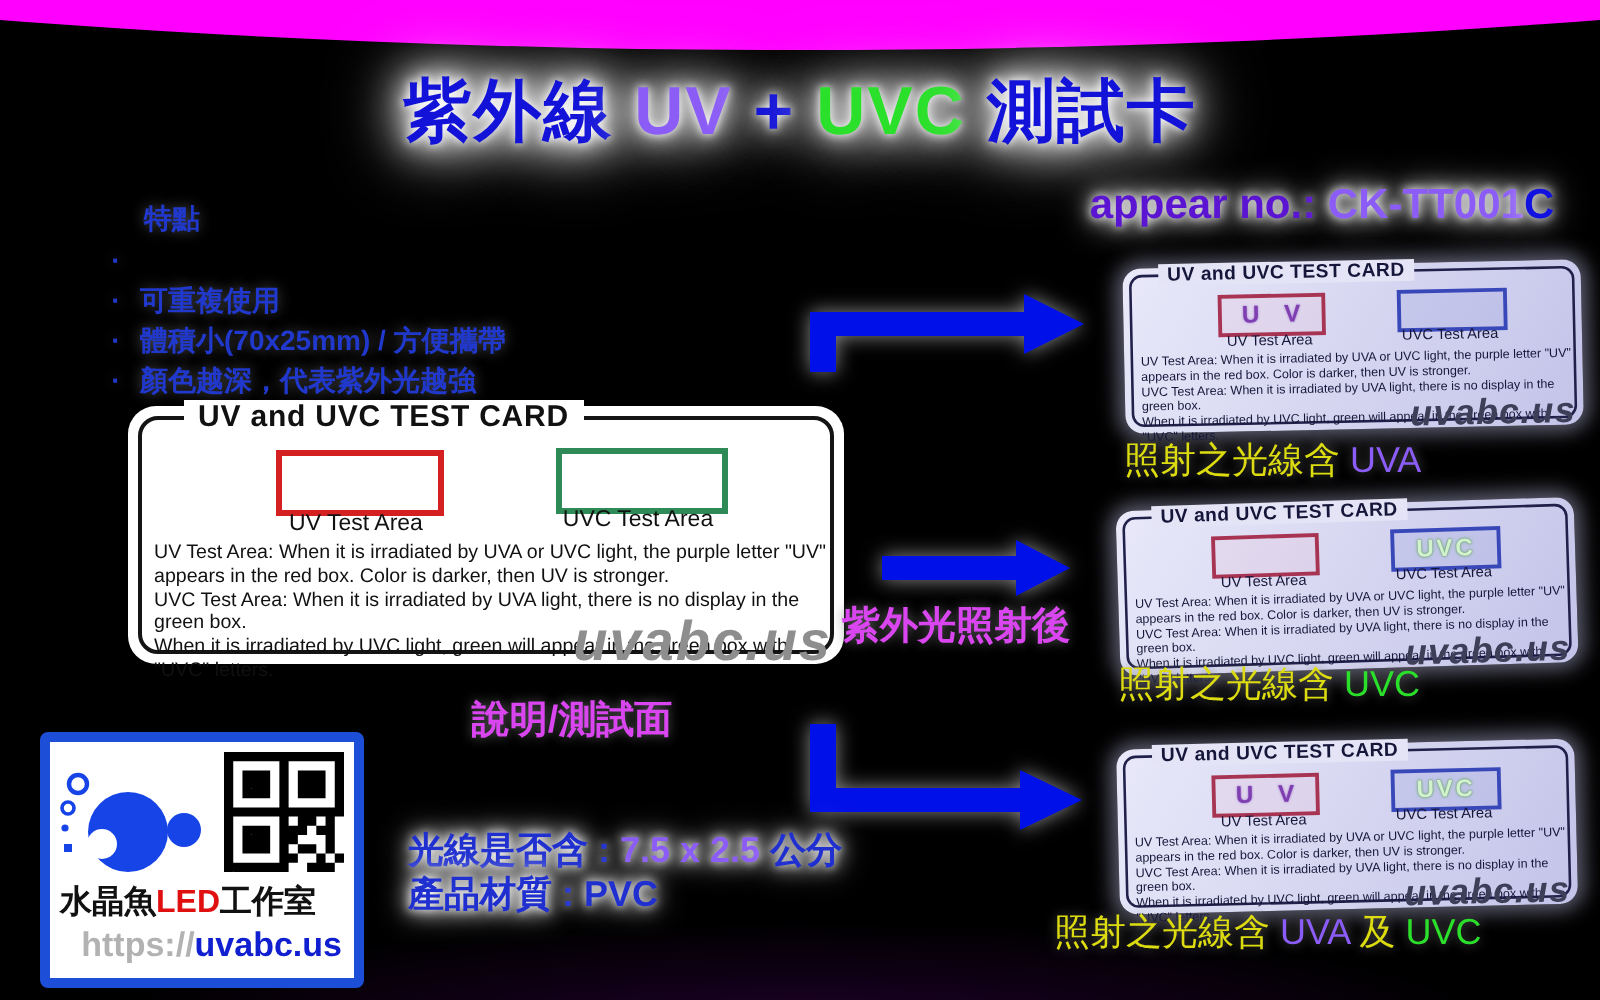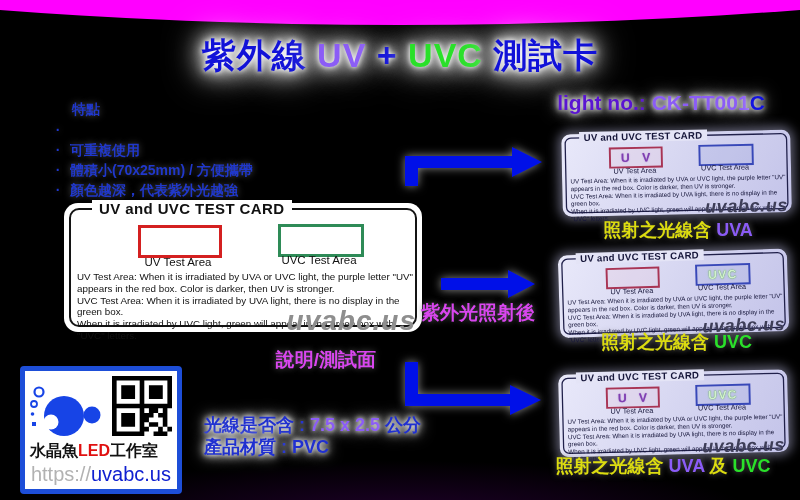--- a/index.html
+++ b/index.html
@@ -59,52 +59,52 @@
               text-shadow:0 0 2px #a070d0;}
   .uvc-letters{font-size:19px;font-weight:bold;color:#d2f2cc;letter-spacing:2px;
                text-shadow:0 0 3px #72c072,0 0 1px #335;}
 
   .mini{position:absolute;width:230px;height:84px;}
   .mini .card{transform:scale(0.64);transform-origin:0 0;}
 
   
   .yellow-label{position:absolute;font-size:19px;font-weight:bold;color:#d946ef;
                 text-shadow:0 0 6px rgba(110,110,110,.85);}
-  .caption{position:absolute;text-align:center;font-size:18px;font-weight:bold;color:#dcdc10;
+  .caption{position:absolute;text-align:left;font-size:18px;font-weight:normal;color:#dcdc10;
            text-shadow:0 0 6px rgba(110,110,110,.85);}
 
   
   .arrows{position:absolute;left:0;top:0;pointer-events:none;}
   .arrows path{fill:#0010e8;filter:drop-shadow(0 0 5px rgba(165,165,165,.85));}
 
   
   .product-info{position:absolute;left:204px;top:414px;font-size:18px;font-weight:bold;color:#2030d0;
                 line-height:22px;text-shadow:0 0 5px #fff,0 0 10px #fff,0 0 16px #fff;}
 
   
   .logo-box{position:absolute;left:20px;top:366px;width:152px;height:118px;background:#fff;
             border:5px solid #1d4ed8;border-radius:4px;}
   .fish-svg{position:absolute;left:2px;top:7px;}
   .qr-svg{position:absolute;right:5px;top:5px;}
   .logo-name{position:absolute;left:5px;top:70px;font-size:16px;font-weight:bold;color:#111;white-space:nowrap;}
   .logo-name .led{color:#e01010;}
-  .logo-url{position:absolute;right:6px;top:92px;font-size:20px;font-weight:normal;white-space:nowrap;}
+  .logo-url{position:absolute;right:6px;top:92px;font-size:17px;font-weight:bold;white-space:nowrap;}
   .logo-url .scheme{color:#b2b2b2;} .logo-url .domain{color:#1020d0;}
 </style>
 </head>
 <body>
 
 <div class="stage">
 
   <div class="magenta-arc"></div>
   <div class="bottom-glow"></div>
 
   <div class="main-title"><span>紫外線 </span><span class="red-txt">UV</span><span> + </span><span class="green-txt">UVC</span><span> 測試卡</span></div>
 
-  <div class="model-no"><span>light no.: </span><span class="red-txt">CK-TT001</span><span class="blue-txt">C</span></div>
+  <div class="model-no"><span>appear no.: </span><span class="red-txt">CK-TT001</span><span class="blue-txt">C</span></div>
 
   <div class="features">
     <div class="heading">特點</div>
     <div class="feature-line">
         <span class="bullet">·</span>
       </div>
     <div class="feature-line">
         <span class="bullet">·</span>
         <span>可重複使用</span>
       </div>
@@ -127,21 +127,21 @@
     <div class="uvc-area-label">UVC Test Area</div>
     <div class="card-desc">
       <div>UV Test Area: When it is irradiated by UVA or UVC light, the purple letter "UV"</div>
       <div>appears in the red box. Color is darker, then UV is stronger.</div>
       <div>UVC Test Area: When it is irradiated by UVA light, there is no display in the green box.</div>
       <div>When it is irradiated by UVC light, green will appear in the green box with "UVC" letters.</div>
     </div>
     <div class="watermark">uvabc.us</div>
   </div>
 
-  <div class="yellow-label" style="left:196px;top:347px;width:180px;text-align:right;">說明/測試面</div>
+  <div class="yellow-label" style="left:196px;top:347px;width:180px;text-align:center;">說明/測試面</div>
 
   <svg class="arrows" width="800" height="500" viewBox="0 0 800 500">
     <path d="M405,156 L512,156 L512,147 L542,162 L512,177 L512,168 L418,168 L418,186 L405,186 Z"></path>
     <path d="M441,278 L508,278 L508,270 L535,284 L508,298 L508,290 L441,290 Z"></path>
     <path d="M405,362 L418,362 L418,394 L510,394 L510,385 L541,400 L510,415 L510,406 L405,406 Z"></path>
   </svg>
 
   <div class="yellow-label" style="left:421px;top:300px;width:152px;">紫外光照射後</div>
 
   <div class="mini" style="left:562px;top:132px;transform:rotate(-1.2deg);">

